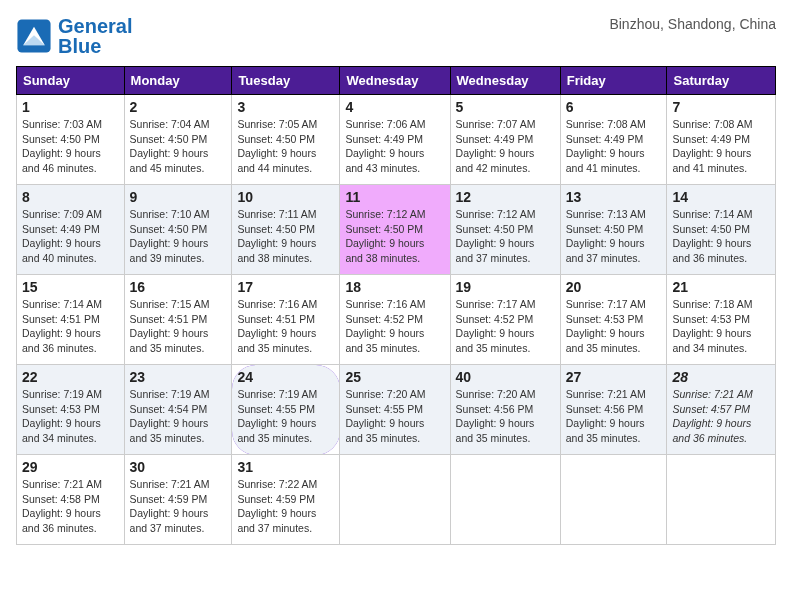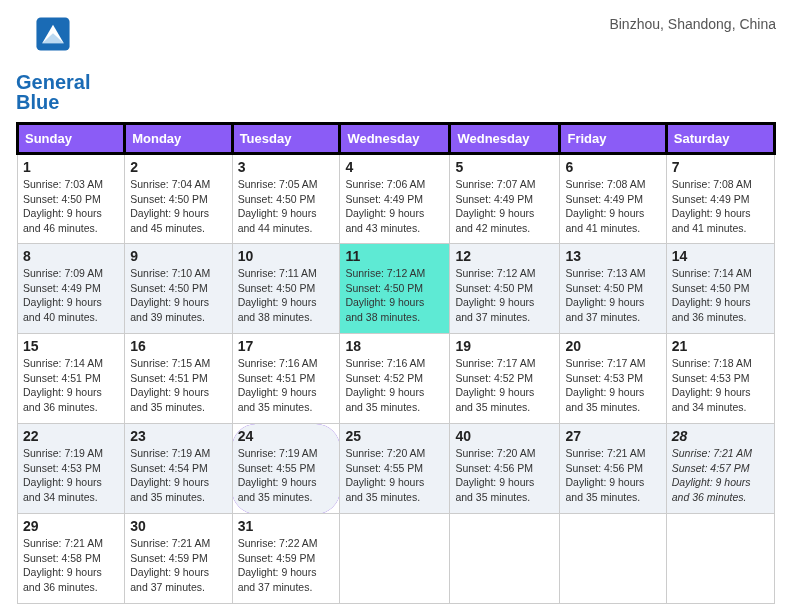--- a/index.html
+++ b/index.html
@@ -12,22 +12,21 @@
     }
     .header {
       display: flex;
       justify-content: space-between;
       align-items: flex-start;
       margin-bottom: 10px;
     }
     .logo {
       display: flex;
       align-items: center;
-      gap: 20px;
-      flex-direction: column;
+      gap: 6px;
     }
     .logo-text {
       font-size: 20px;
       font-weight: bold;
       color: #333;
       line-height: 1;
     }
     .logo-text span {
       color: #1a6bb5;
     }
@@ -46,27 +45,27 @@
     .subtitle {
       font-size: 14px;
       color: #555;
     }
     .calendar {
       width: 100%;
       border-collapse: collapse;
       font-size: 11px;
     }
     .calendar th {
-      background-color: #8b5cf6;
+      background-color: #4c1d95;
       color: #fff;
       text-align: left;
       padding: 6px 6px;
       font-size: 13px;
       font-weight: bold;
-      border: 3px solid #000000;
+      border: 1px solid #000000;
     }
     .calendar td {
       border: 1px solid #ccc;
       vertical-align: top;
       padding: 4px 5px;
       height: 90px;
       width: 113px;
       background: #fff;
     }
     .calendar tr:nth-child(even) td {
@@ -179,21 +178,21 @@
         <div class="day-info">
           Sunrise: 7:10 AM<br>Sunset: 4:50 PM<br>Daylight: 9 hours and 39 minutes.
         </div>
       </td>
       <td style="background:#eef2f7;">
         <span class="day-num">10</span>
         <div class="day-info">
           Sunrise: 7:11 AM<br>Sunset: 4:50 PM<br>Daylight: 9 hours and 38 minutes.
         </div>
       </td>
-      <td style="background:#5eead4;">
+      <td style="background:#f0abfc;">
         <span class="day-num">11</span>
         <div class="day-info">
           Sunrise: 7:12 AM<br>Sunset: 4:50 PM<br>Daylight: 9 hours and 38 minutes.
         </div>
       </td>
       <td style="background:#eef2f7;">
         <span class="day-num">12</span>
         <div class="day-info">
           Sunrise: 7:12 AM<br>Sunset: 4:50 PM<br>Daylight: 9 hours and 37 minutes.
         </div>

